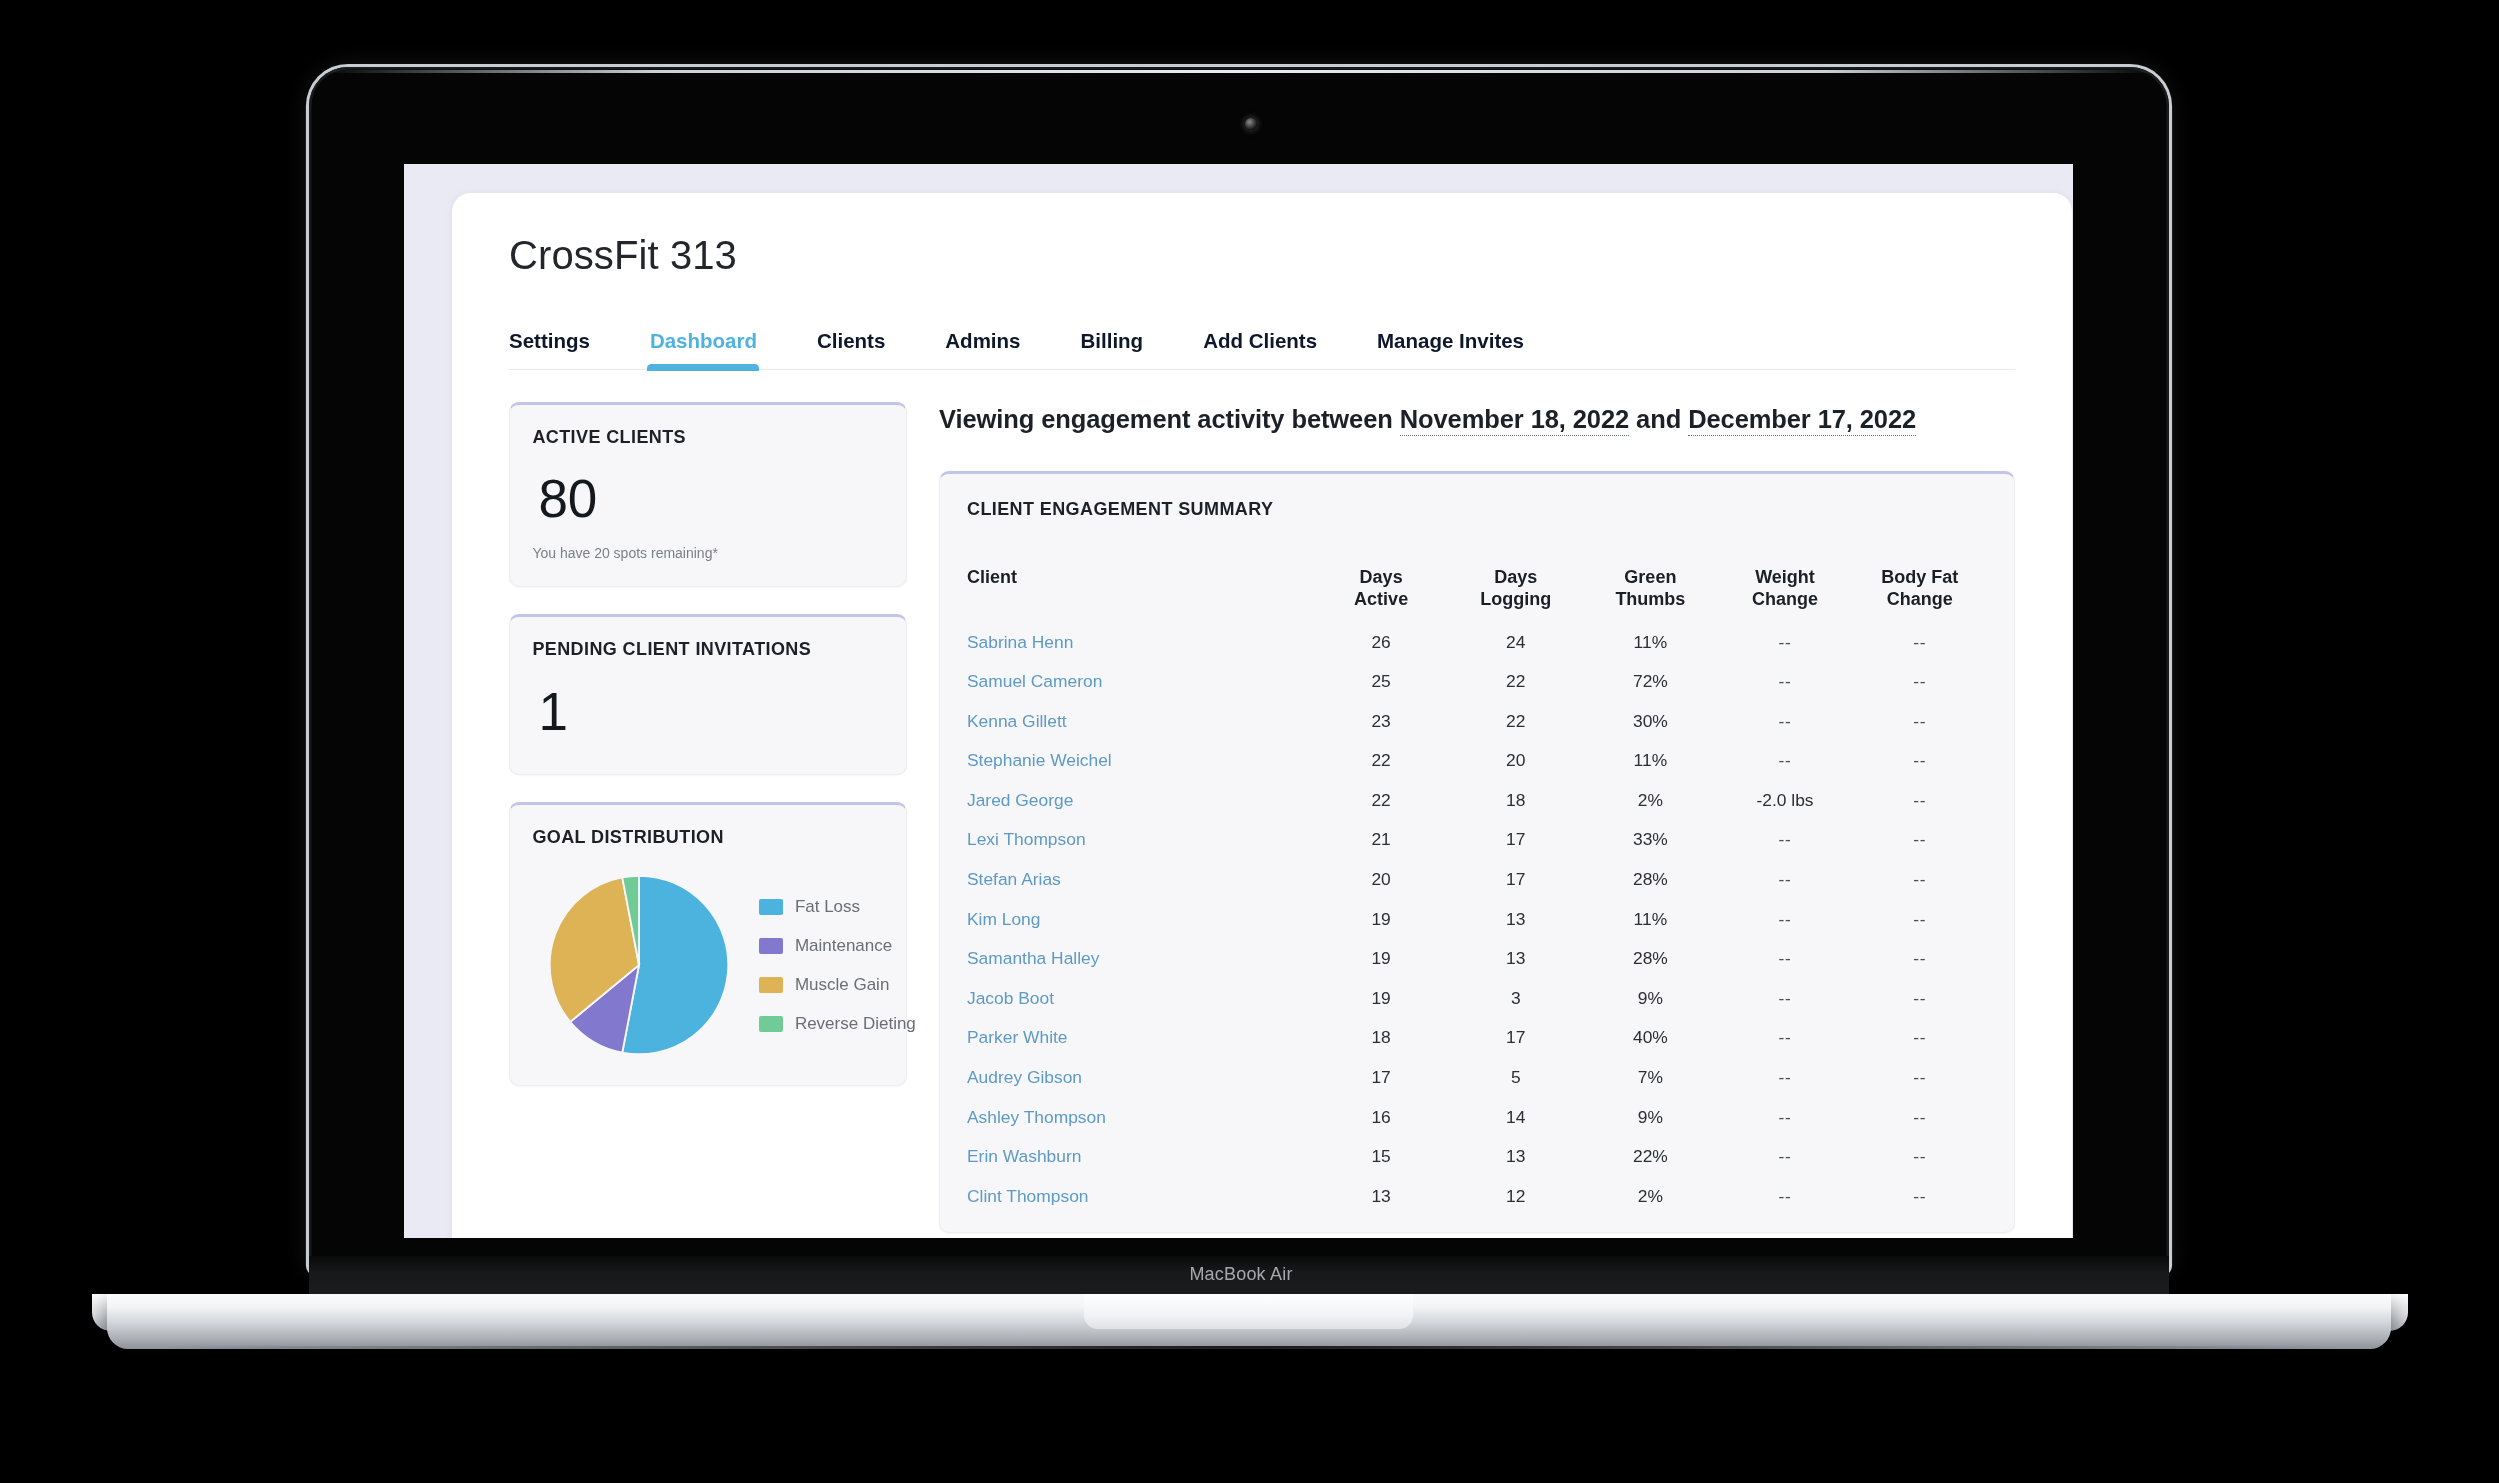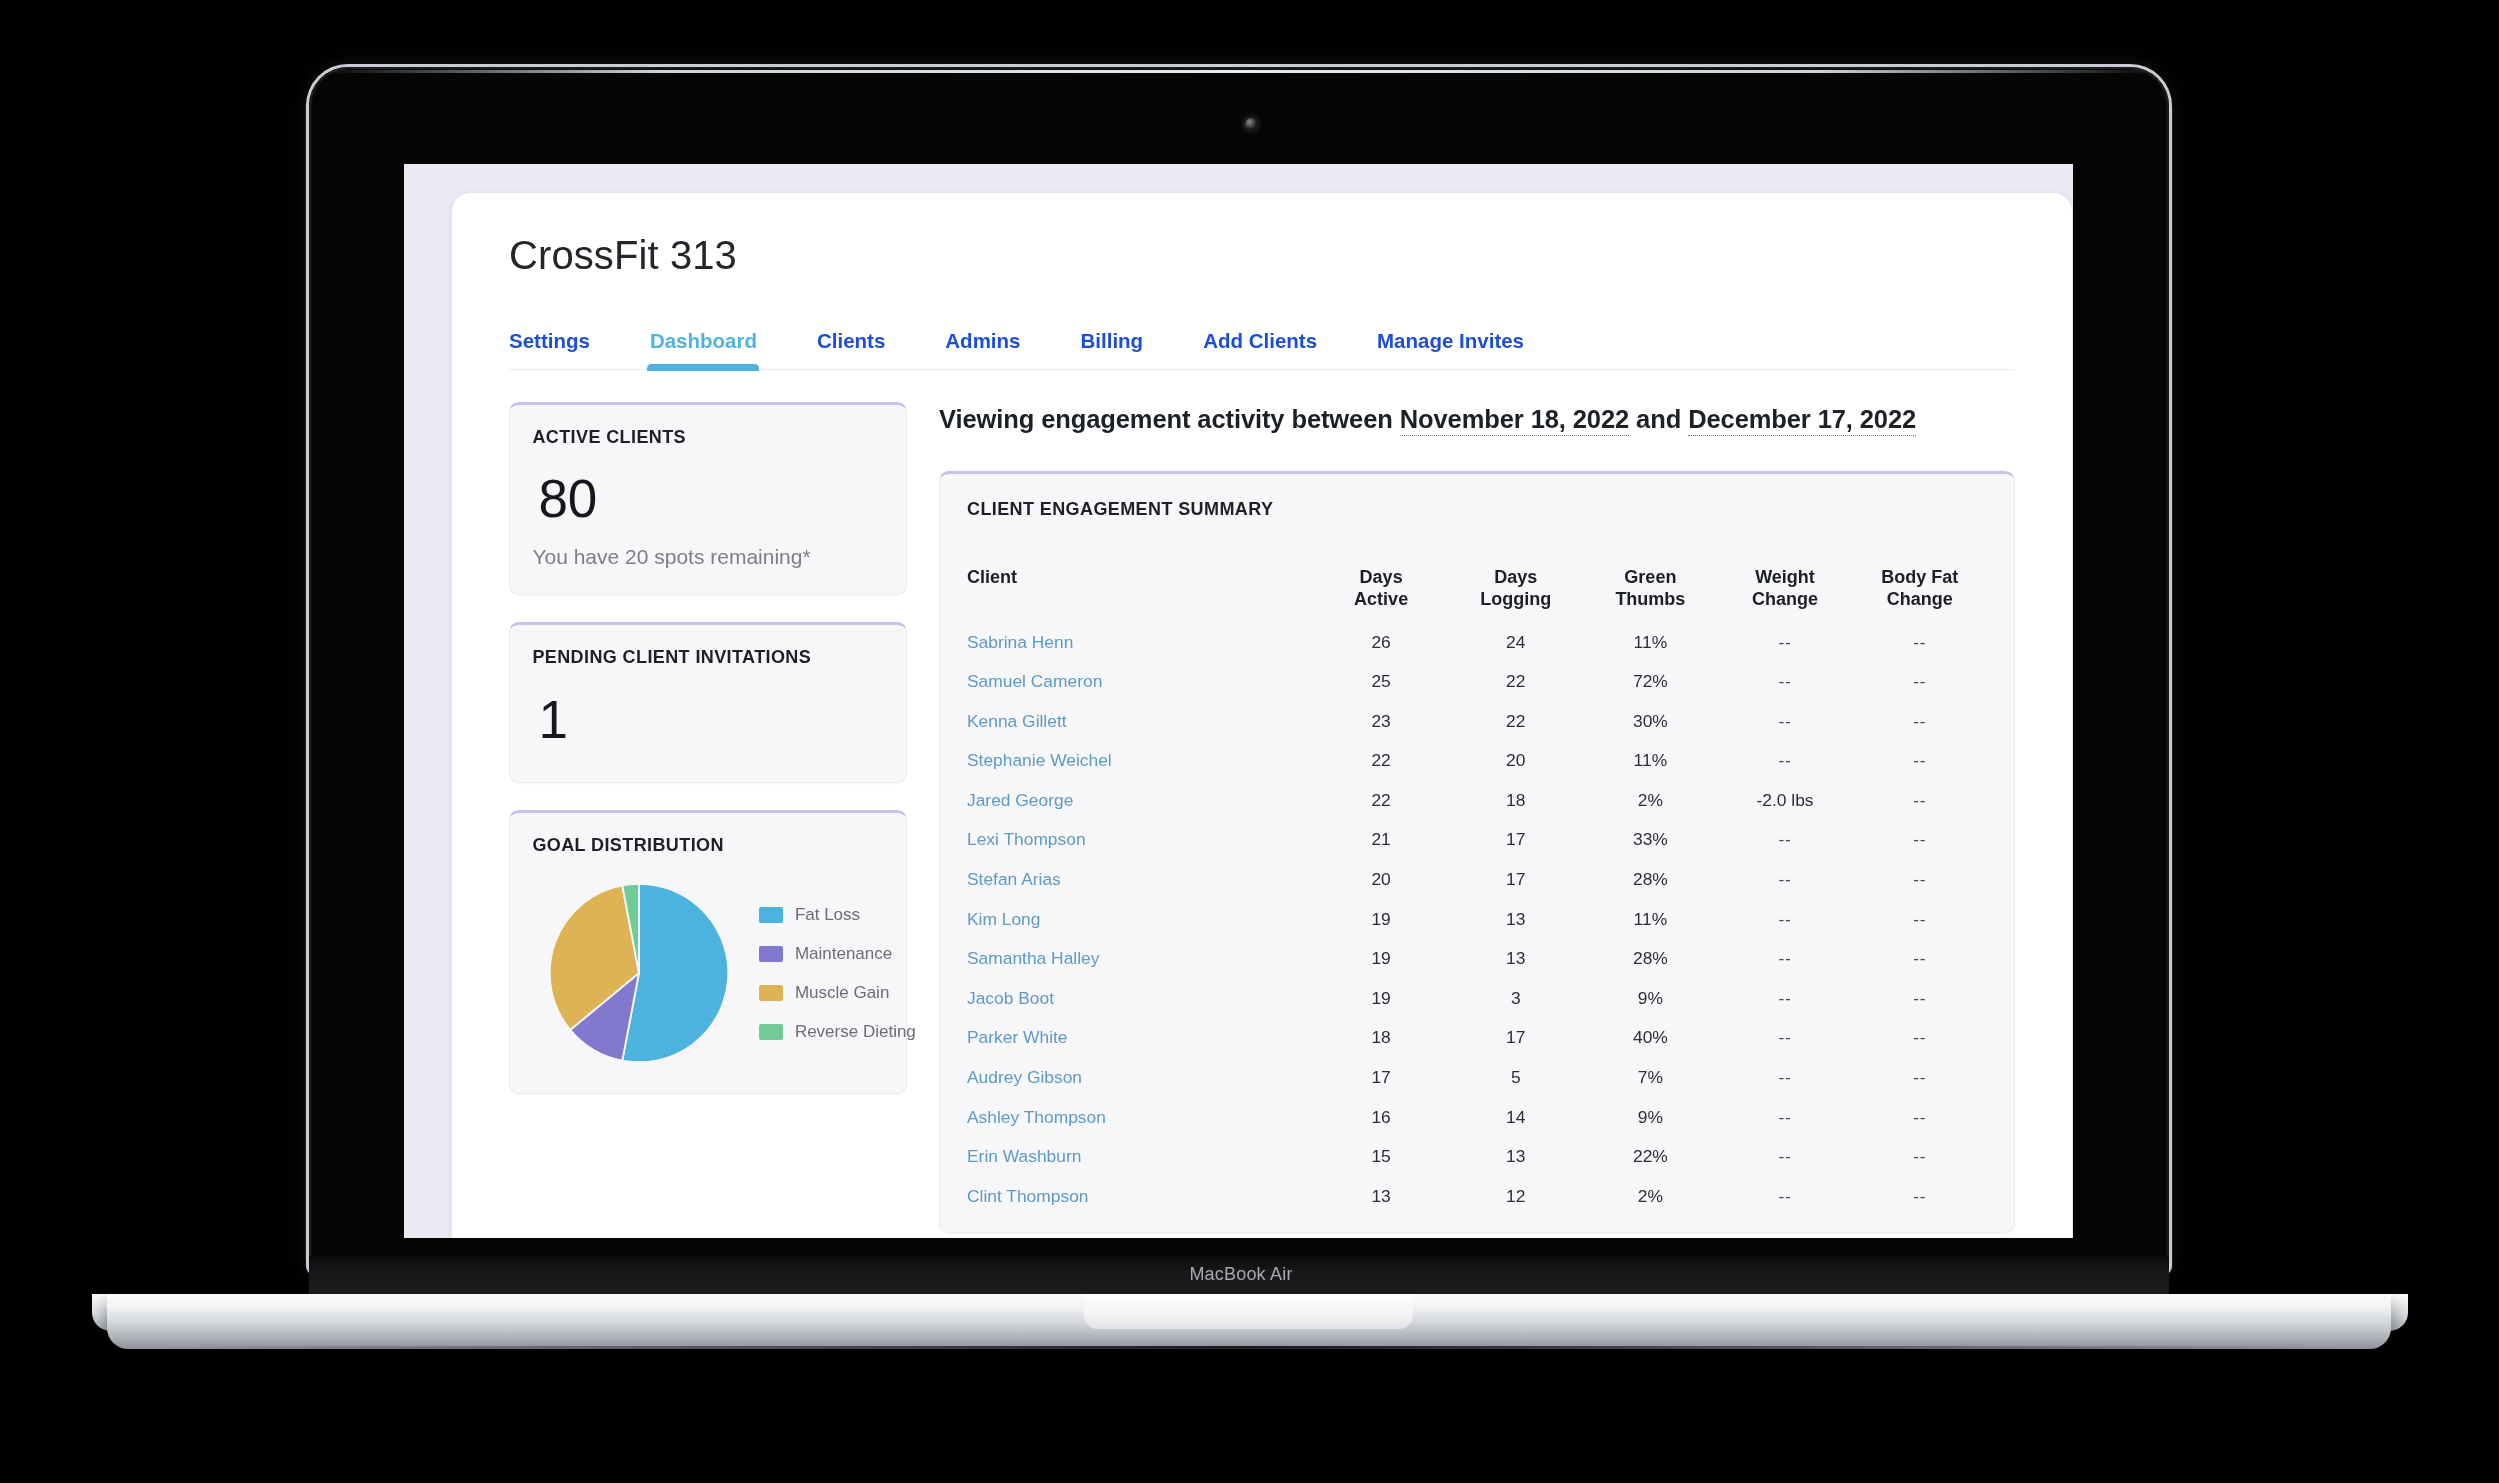--- a/index.html
+++ b/index.html
@@ -92,21 +92,21 @@
 
   
   .tabbar {
     margin-top:36px;
     display:flex; align-items:flex-end;
     border-bottom:1.9px solid #e8eaee;
     height:57px;
   }
   .tab {
     position:relative;
-    font-size:20.5px; font-weight:700; color:#1d4ed8;
+    font-size:20.5px; font-weight:700; color:#0f172a;
     padding:0 0 16px 0; margin-right:60px;
     cursor:pointer; white-space:nowrap;
     background:none; border:none;
     font-family:"Liberation Sans", sans-serif;
   }
   .tab:last-child { margin-right:16px;text-align:right; }
   .tab.active { color:#4fb3e0; }
   .tab.active::after {
     content:""; position:absolute;
     left:-2.5px; right:-2.5px; bottom:-1.9px; height:6.8px;
@@ -129,21 +129,21 @@
   }
   .stat-label {
     font-size:18px; font-weight:700; color:#1d2127;
     letter-spacing:0.4px; text-transform:uppercase;
   }
   .stat-value {
     font-size:53px; font-weight:400; color:#15181d;
     line-height:1; margin-top:23.6px;margin-left:6px;
   }
   .stat-sub {
-    font-size:21px; color:#7b7f87; margin-top:20px;
+    font-size:14px; color:#7b7f87; margin-top:20px;
   }
   .stat-card.pending { padding-bottom:32px; }
   .stat-card.pending .stat-value { margin-top:25px; margin-bottom:3.7px; }
 
   .chart-card {
     background:#f7f7f9;
     border:1.2px solid #ededf1;
     border-top:3.1px solid #c3c4e8;
     border-radius:10px;
     padding:22.4px 18.6px 27px 22.4px;

